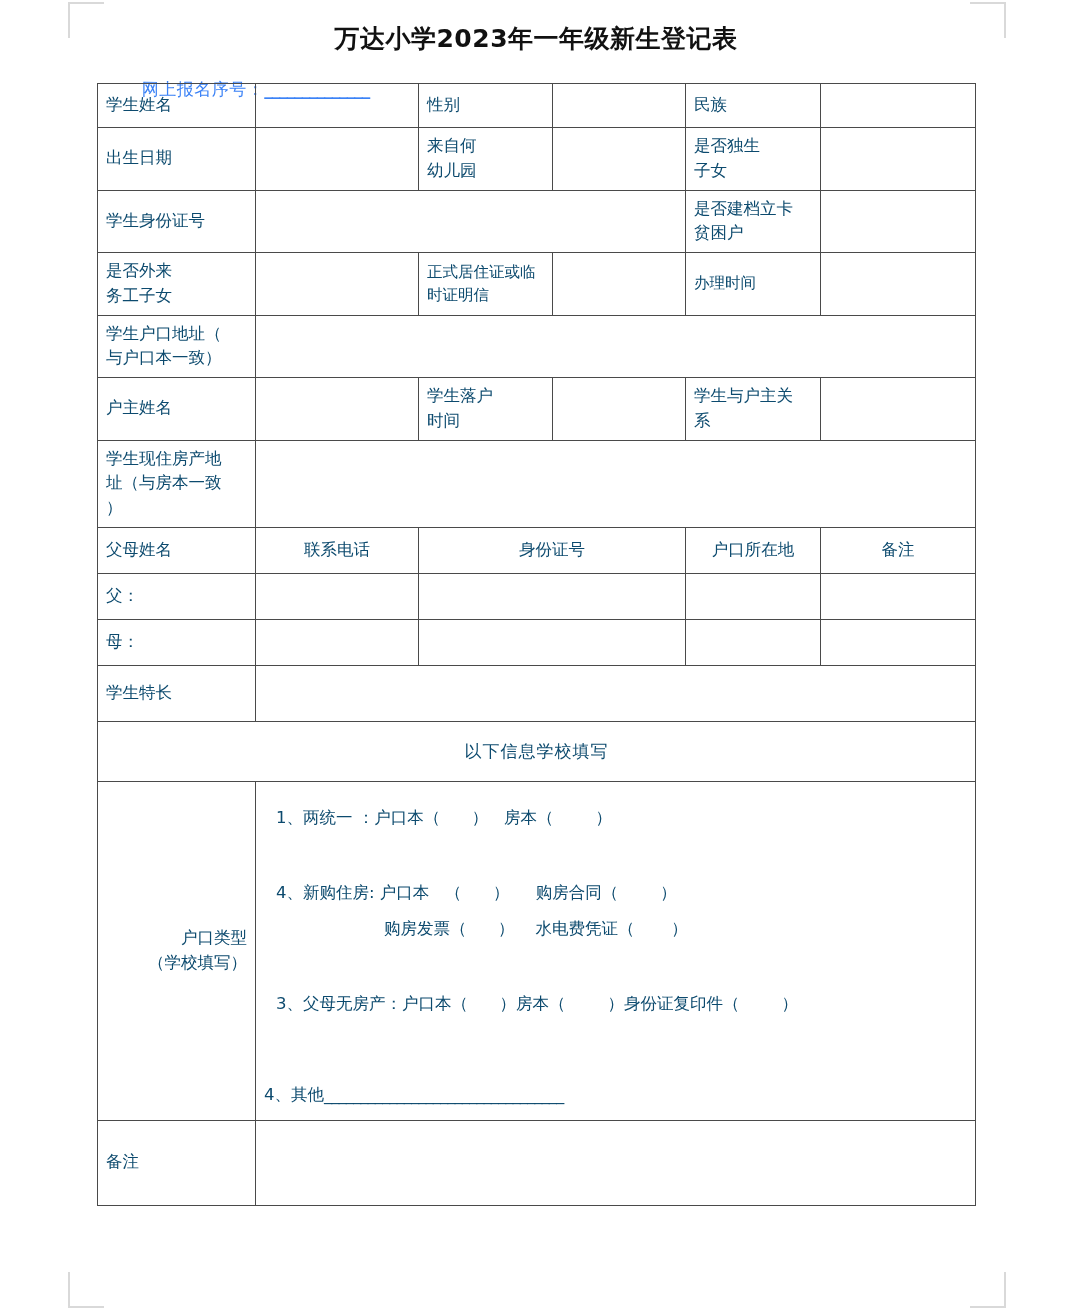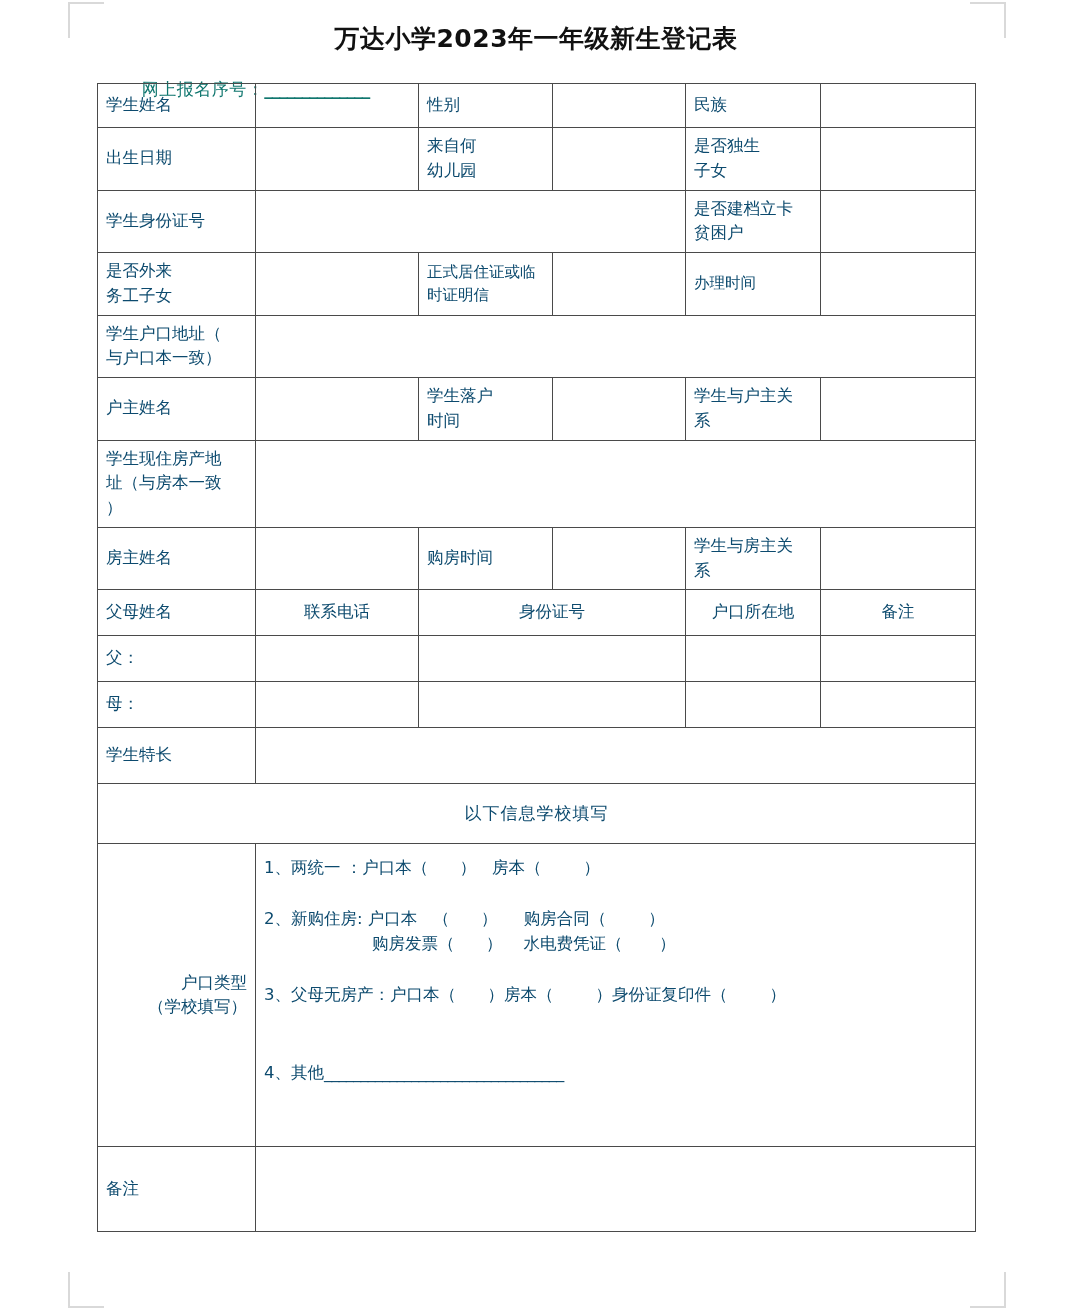--- a/index.html
+++ b/index.html
@@ -53,21 +53,21 @@
     font-weight: bold;
     letter-spacing: 0.5px;
     color: #111;
   }
 
   .reg-no-line {
     position: absolute;
     left: 120px;
     top: 58px;
     font-size: 17px;
-    color: #0f766e;
+    color: #3b82f6;
     white-space: pre;
   }
   .reg-no-label { letter-spacing: 0.5px; }
   .reg-no-blank {
     letter-spacing: -1px;
     font-weight: bold;
   }
 
   
   table.form-table {
@@ -114,21 +114,21 @@
     text-align: right;
   }
   .hukou-label .l2 { padding-left: 2px; }
 
   .hukou-body {
     font-size: 16.5px;
     line-height: 1.55;
     padding-top: 12px !important;
     padding-bottom: 12px !important;
   }
-  .hukou-body .opt-line { white-space: pre; margin: 0; }
+  .hukou-body .opt-line { white-space: pre; margin: 12px; }
   .hukou-body .gap-1 { height: 26px; }
   .hukou-body .gap-2 { height: 26px; }
   .hukou-body .gap-3 { height: 54px; }
   .hukou-body .other-line { white-space: pre; }
   .hukou-body .other-blank {
     letter-spacing: -1px;
     text-align: center;
   }
 
   .tall-cell { vertical-align: middle; }
@@ -216,29 +216,20 @@
         <td class="blank"></td>
       </tr>
 
       <tr class="r-h78">
         <td class="lbl tall-cell" style="white-space:pre-line">学生现住房产地
 址（与房本一致
 ）</td>
         <td class="blank" colspan="5"></td>
       </tr>
 
-      <tr class="r-h58">
-        <td class="lbl">房主姓名</td>
-        <td class="blank"></td>
-        <td class="lbl">购房时间</td>
-        <td class="blank"></td>
-        <td class="lbl" style="white-space:pre-line">学生与房主关
-系</td>
-        <td class="blank"></td>
-      </tr>
 
       <tr class="r-h46">
         <td class="lbl">父母姓名</td>
         <td class="center">联系电话</td>
         <td class="center" colspan="2">身份证号</td>
         <td class="center">户口所在地</td>
         <td class="center">备注</td>
       </tr>
 
       <tr class="r-h46">
@@ -267,21 +258,21 @@
       </tr>
 
       <tr>
         <td class="hukou-label tall-cell">
           <div class="l1">户口类型</div>
           <div class="l2">（学校填写）</div>
         </td>
         <td class="hukou-body" colspan="5" style="height:278px; vertical-align:top;">
           <div class="opt-line">1、两统一 ：户口本（      ）   房本（        ）</div>
           <div class="gap-1"></div>
-          <div class="opt-line">2、新购住房: 户口本   （      ）     购房合同（        ）</div>
+          <div class="opt-line">4、新购住房: 户口本   （      ）     购房合同（        ）</div>
           <div class="opt-line" style="padding-left:108px">购房发票（      ）    水电费凭证（       ）</div>
           <div class="gap-2"></div>
           <div class="opt-line">3、父母无房产：户口本（      ）房本（        ）身份证复印件（        ）</div>
           <div class="gap-3"></div>
           <div class="other-line"><span>4、其他</span><span class="other-blank">_________________________________</span></div>
         </td>
       </tr>
 
       <tr>
         <td class="lbl" style="height:72px">备注</td>

